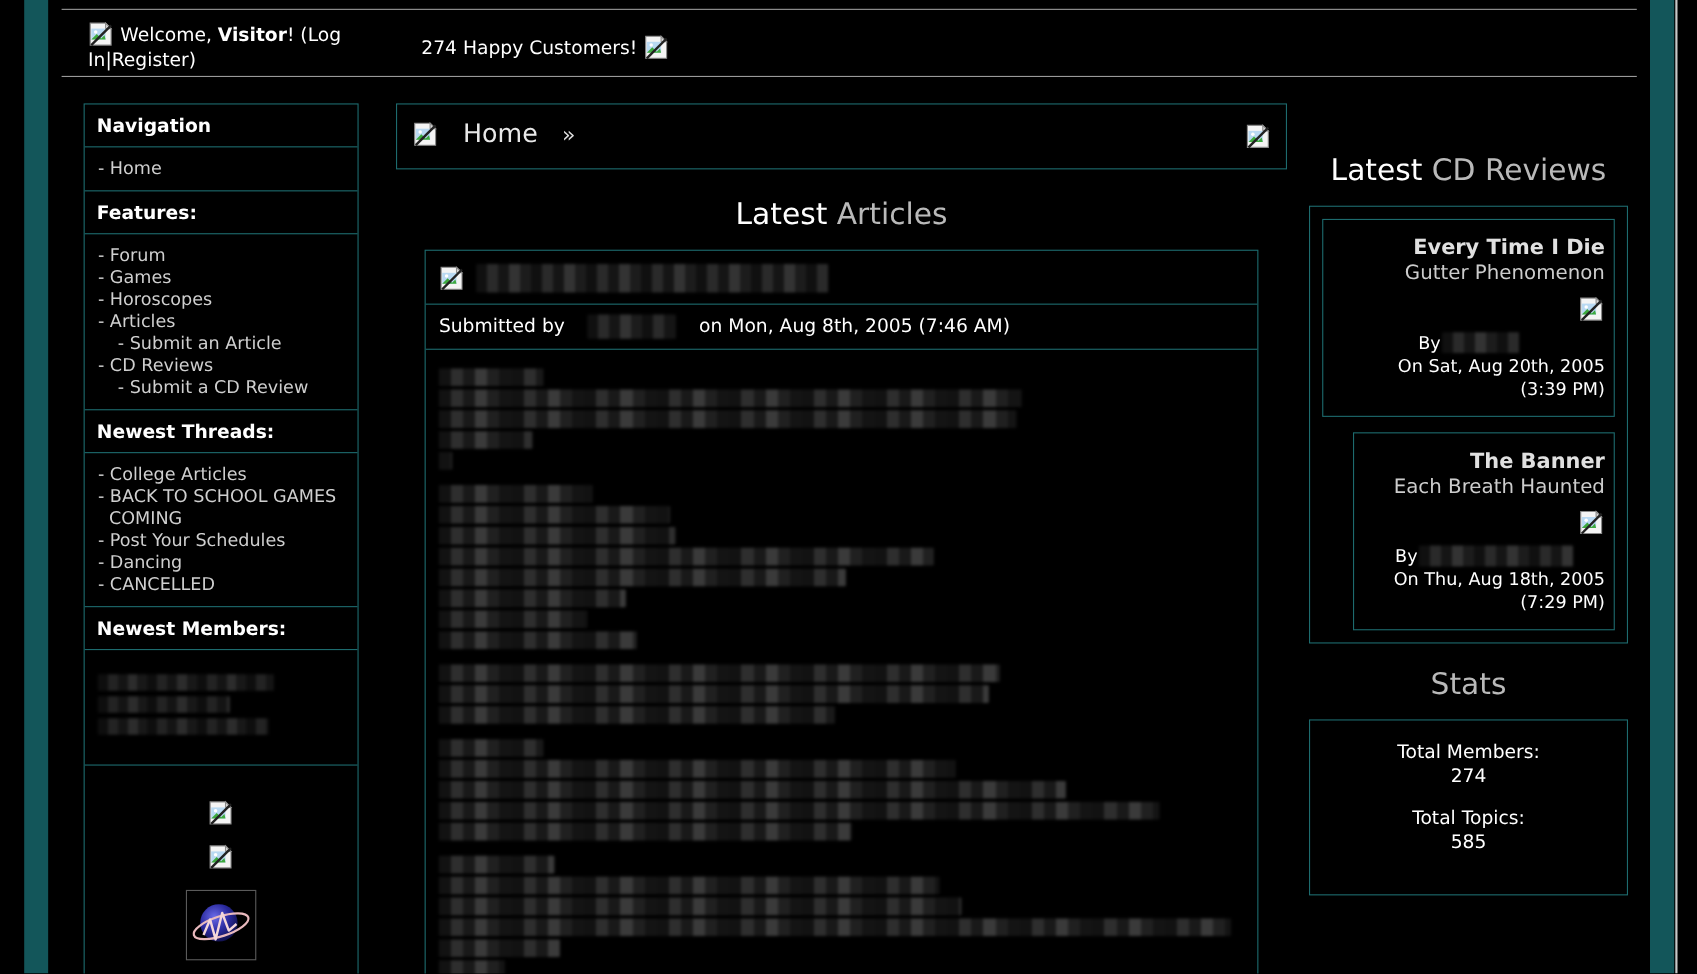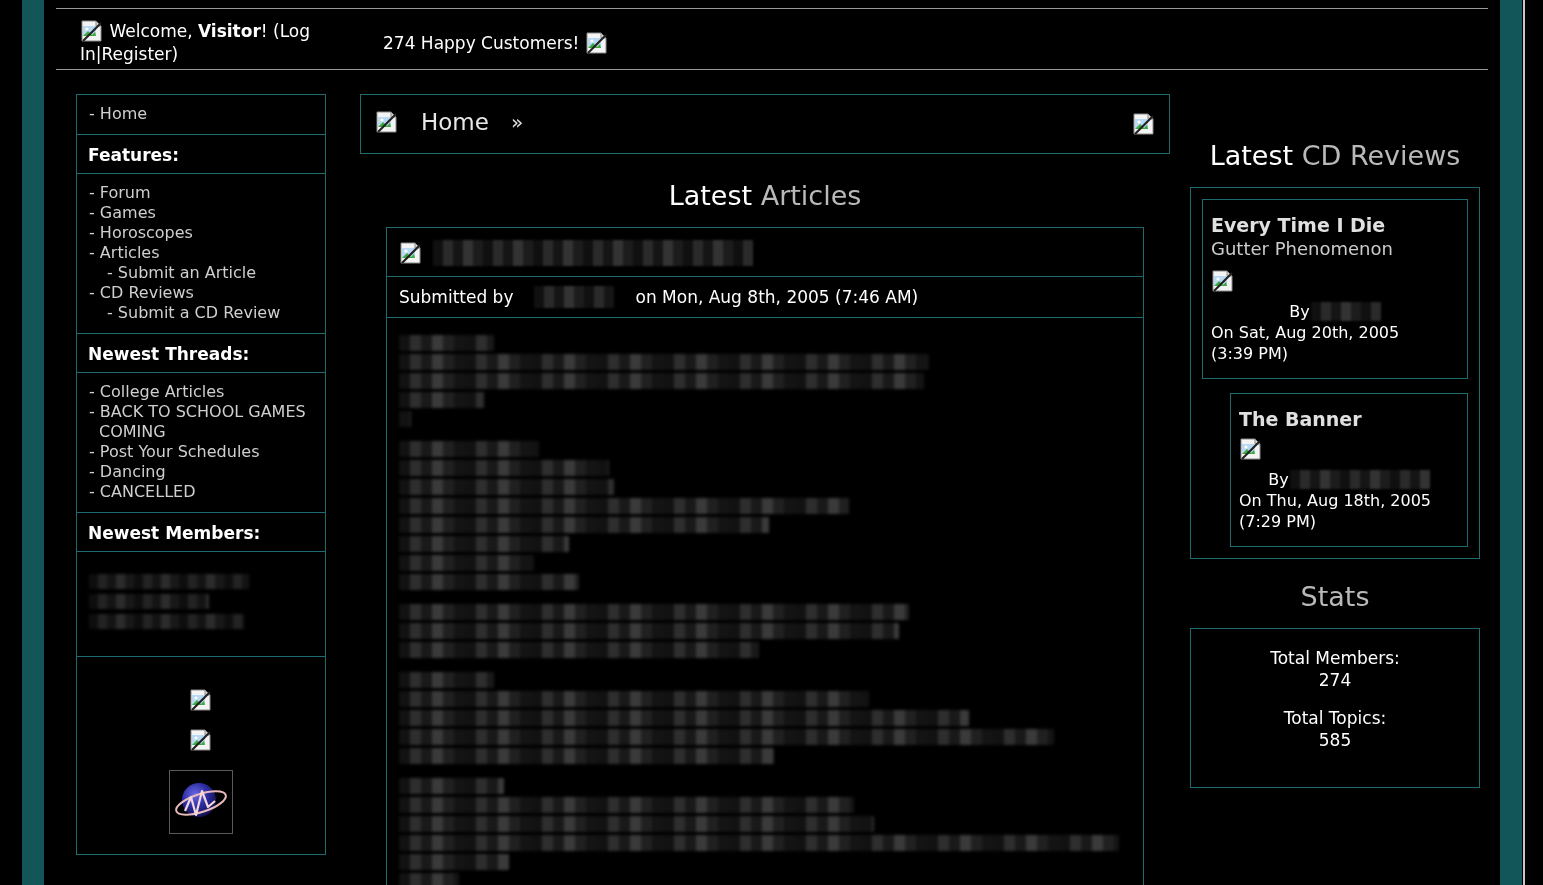--- a/index.html
+++ b/index.html
@@ -242,21 +242,21 @@
     filter: blur(1.5px);
   }
   
   .rev-outer {
     border: 1px solid #1d6b6e;
     padding: 11px;
   }
   .rev-card {
     border: 1px solid #1d6b6e;
     padding: 13px 8px 14px 8px;
-    text-align: left;
+    text-align: right;
   }
   .rev-card + .rev-card { margin-top: 14px; margin-left: 28px; }
   .rev-artist {
     font-size: 19px;
     font-weight: bold;
     color: #e0e0e0;
     line-height: 24px;
   }
   .rev-album {
     font-size: 18px;
@@ -331,20 +331,21 @@
           </svg>
         </span>
       </div>
     </div>
 
     <div class="main">
 
       <div class="col-left">
         <div class="panel">
 
+          <div class="panel-head">Navigation</div>
           <div class="panel-body">
             <a class="navlink" href="#">
               <span>- </span><span>Home</span>
             </a>
           </div>
 
           <div class="panel-head">Features:</div>
           <div class="panel-body">
             <a class="navlink" href="#">
               <span>- </span><span>Forum</span>
@@ -569,20 +570,21 @@
                 <span>By</span>
                 <span class="redact" style="width:70px;height:19px"></span>
               </div>
               <div>On Sat, Aug 20th, 2005</div>
               <div>(3:39 PM)</div>
             </div>
           </div>
 
           <div class="rev-card">
             <div class="rev-artist">The Banner</div>
+            <div class="rev-album">Each Breath Haunted</div>
             <div class="rev-thumb">
               <span class="brokenimg">
                 <svg width="24" height="24" viewBox="0 0 24 24">
                   <path d="M2 2 h14 l5 5 v15 H2 Z" fill="#f4f4f4" stroke="#8a8a8a" stroke-width="1"></path>
                   <path d="M16 2 l5 5 h-5 Z" fill="#d8d8d8" stroke="#8a8a8a" stroke-width="1"></path>
                   <rect x="3" y="7" width="13" height="10" fill="#b9d9f2"></rect>
                   <circle cx="7" cy="10" r="1.6" fill="#ffffff"></circle>
                   <path d="M3 17 l5-5 4 4 3-3 1 4 z" fill="#3ea93e"></path>
                   <path d="M3 22 L21 4" stroke="#222222" stroke-width="2.2" fill="none"></path>
                 </svg>

